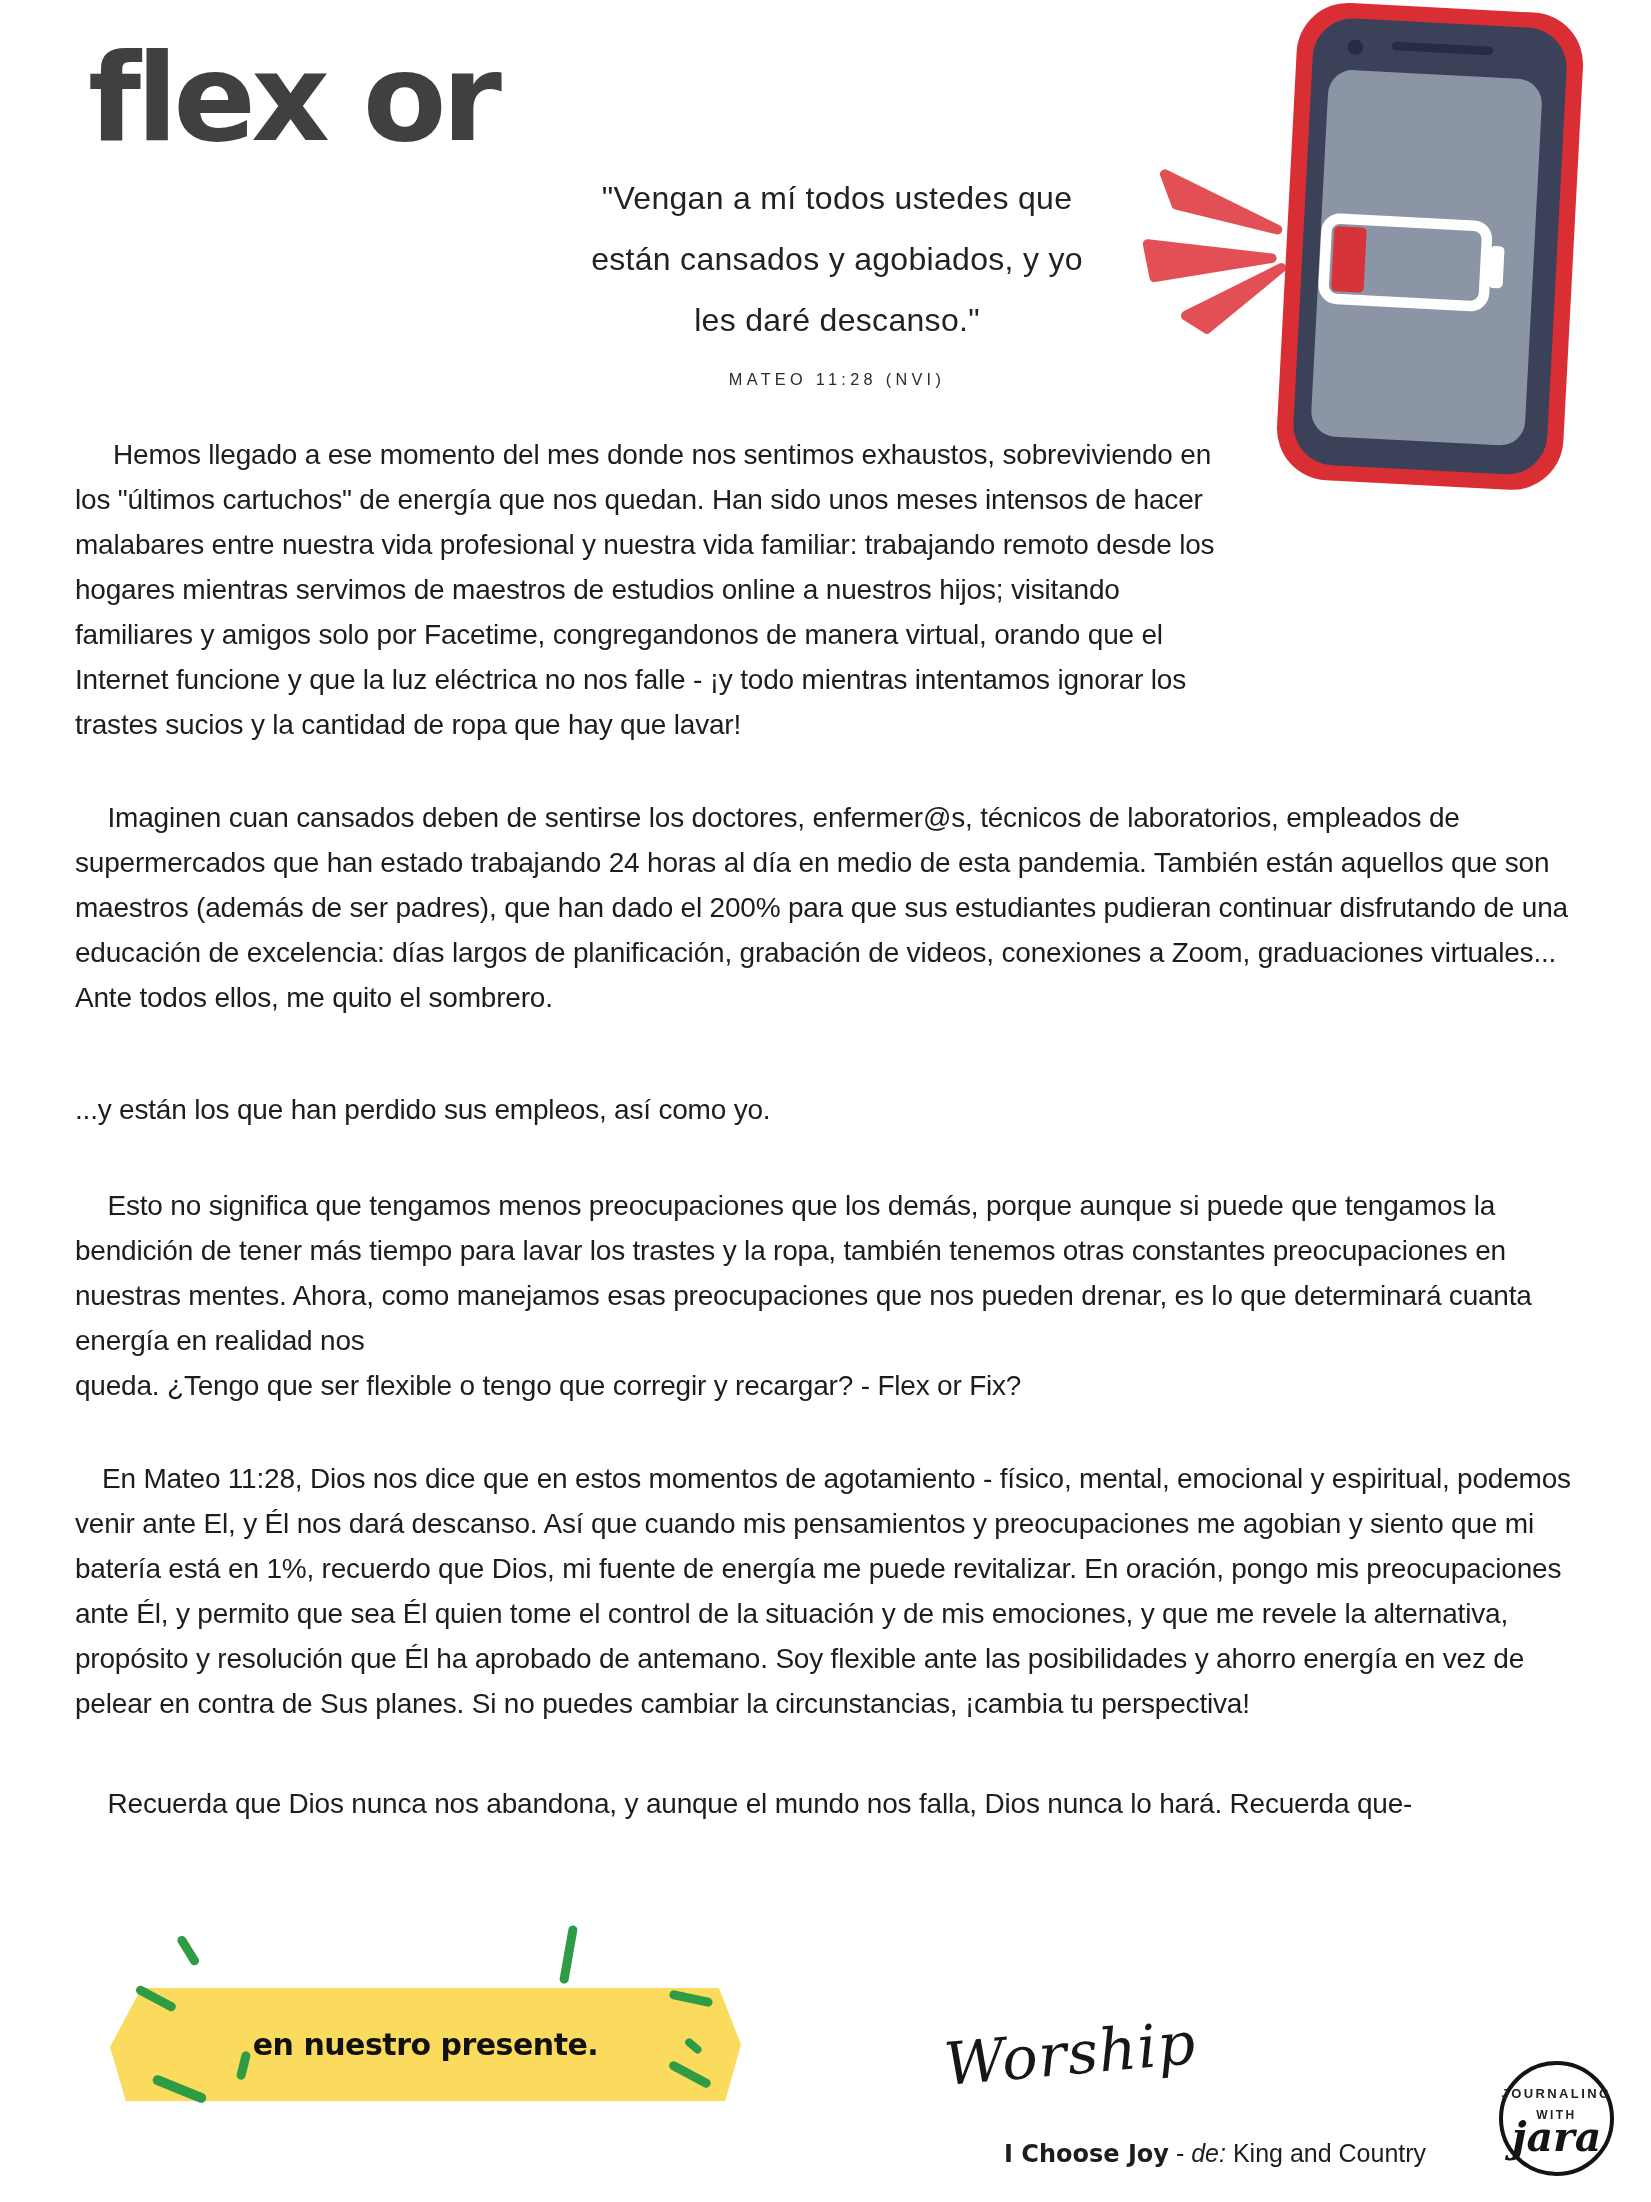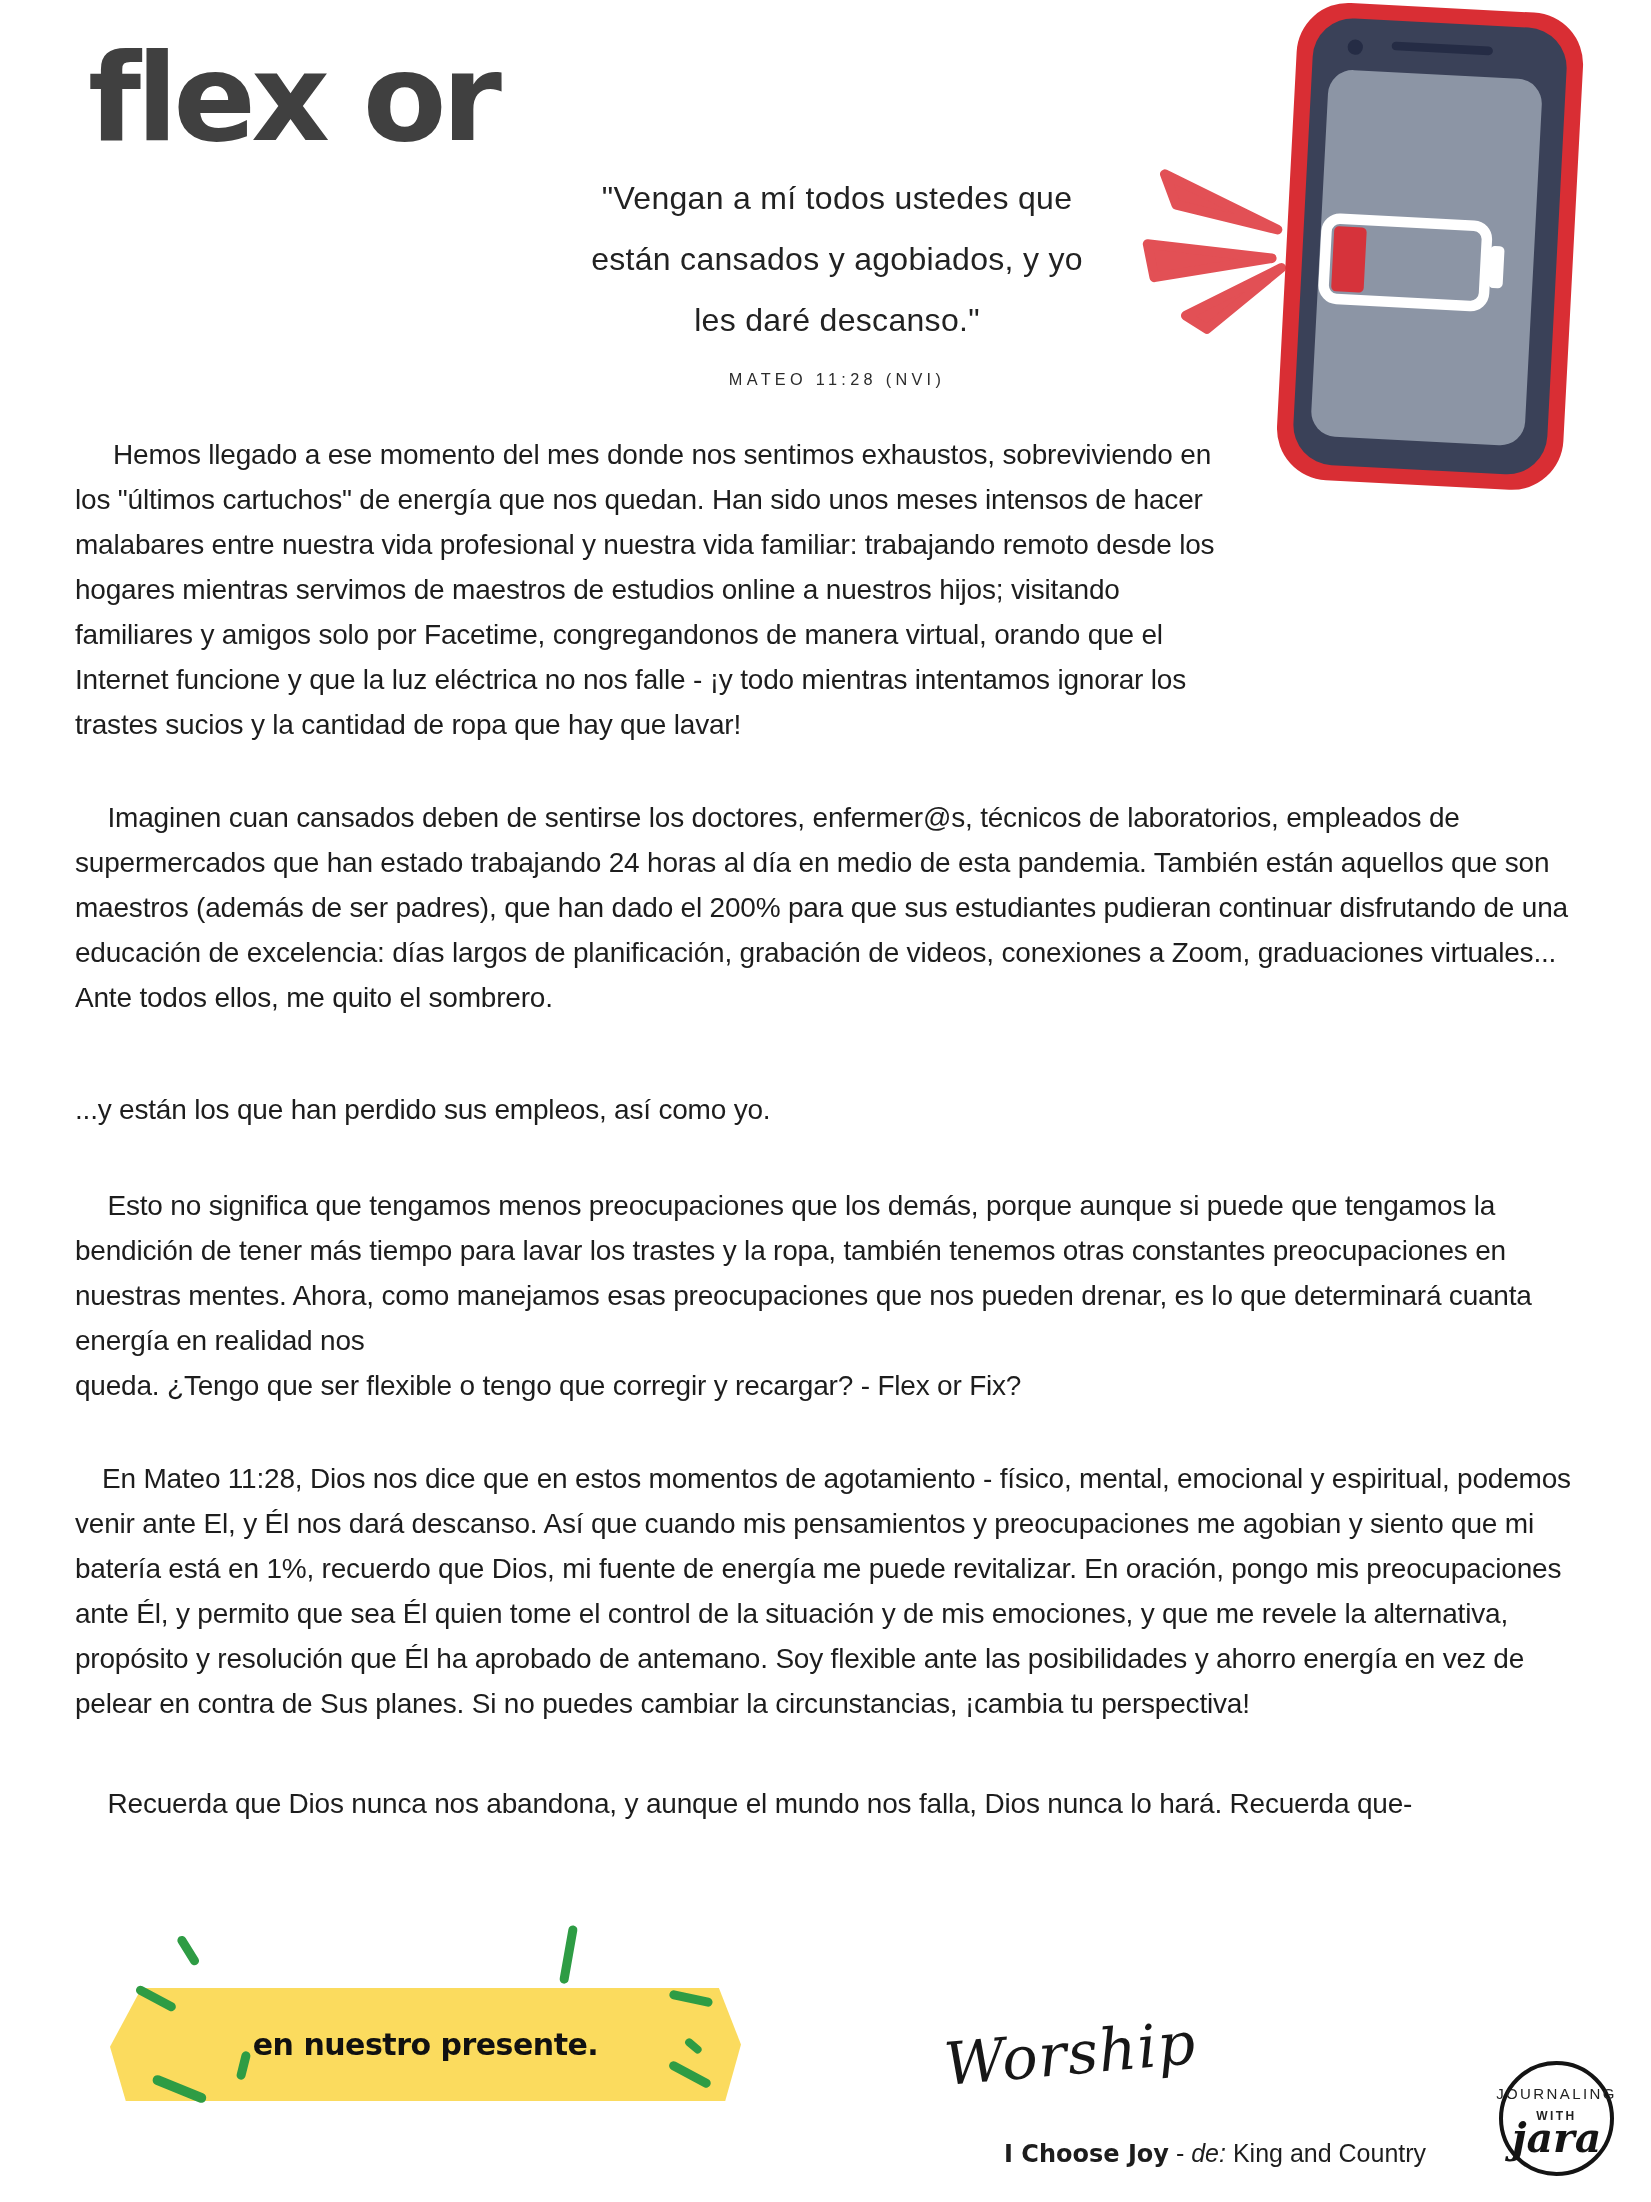--- a/index.html
+++ b/index.html
@@ -44,21 +44,21 @@
   .worship{position:absolute;left:944px;top:2019px;font-family:"DejaVu Serif",serif;
            font-style:italic;font-size:59px;color:#171717;transform:rotate(-5deg);
            letter-spacing:1px;}
   .credit{position:absolute;left:1004px;top:2139px;font-size:25px;color:#1d1d1d;
           white-space:nowrap;}
   .credit .song{font-weight:700;font-family:"DejaVu Sans",sans-serif;font-size:24px;}
   .credit .de{font-style:italic;margin-top:15px;}
   .logo{position:absolute;left:1499px;top:2061px;width:107px;height:107px;border:4.8px solid #141414;
         border-radius:50%;display:flex;flex-direction:column;justify-content:center;
         align-items:center;background:#fff;}
-  .logo-l1{font-size:15px;letter-spacing:2.4px;font-weight:400;color:#222;}
+  .logo-l1{font-size:13px;letter-spacing:2.4px;font-weight:700;color:#222;}
   .logo-l2{font-size:12px;letter-spacing:2.4px;font-weight:600;color:#222;margin-top:7px;}
   .logo-script{font-family:"DejaVu Serif",serif;font-style:italic;font-weight:700;
                font-size:41px;line-height:29px;color:#141414;margin-top:1px;}
 </style>
 </head>
 <body>
 
 <div class="page">
 
   <div class="title">

